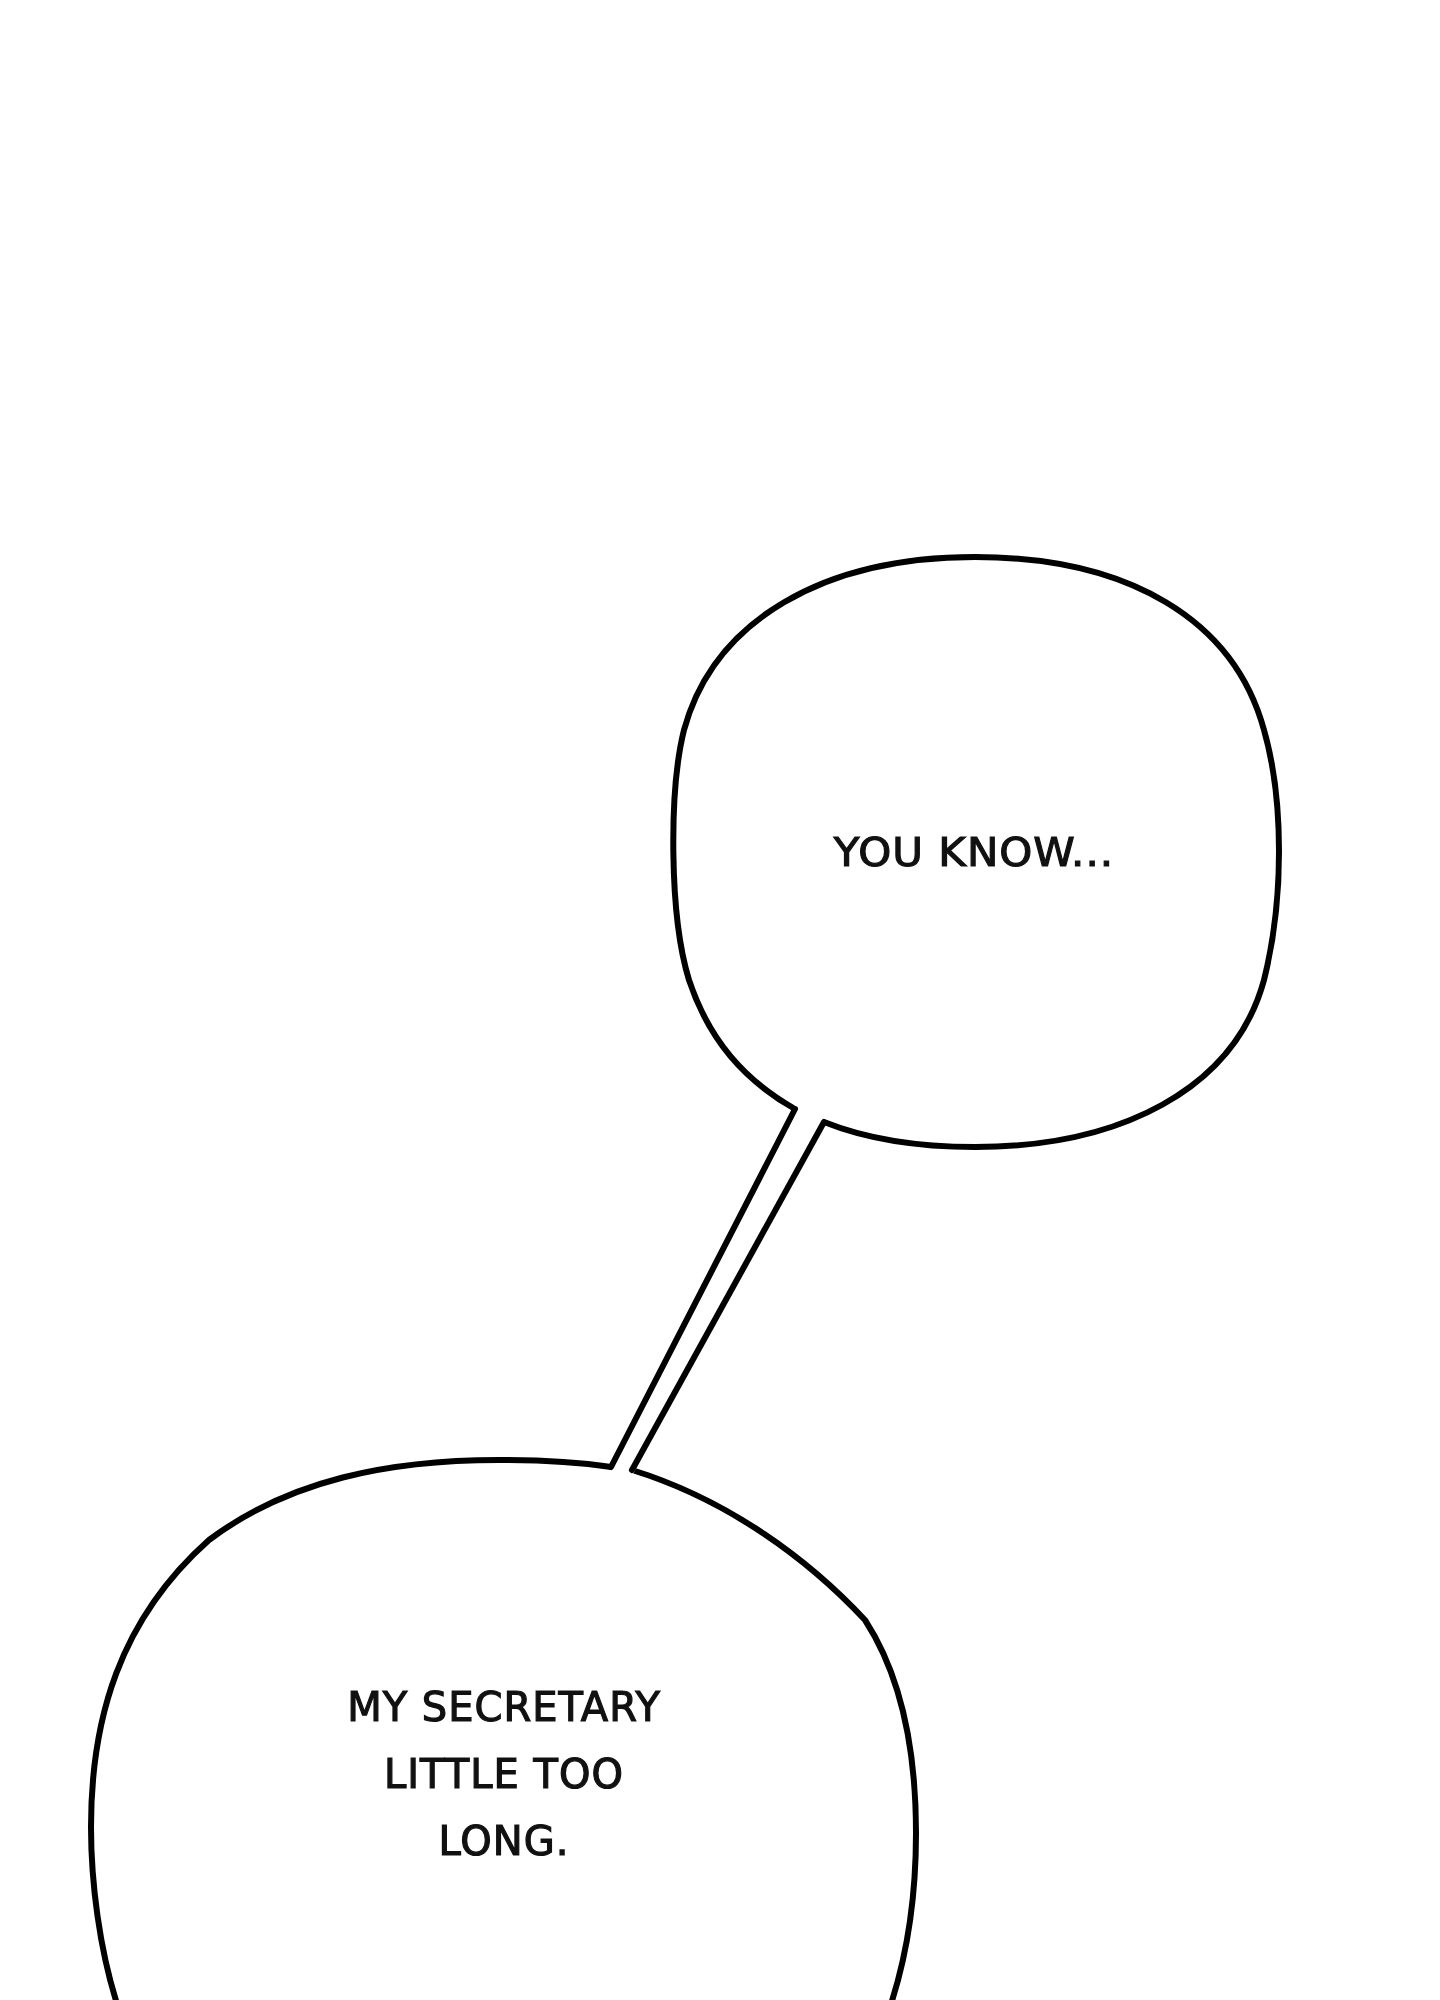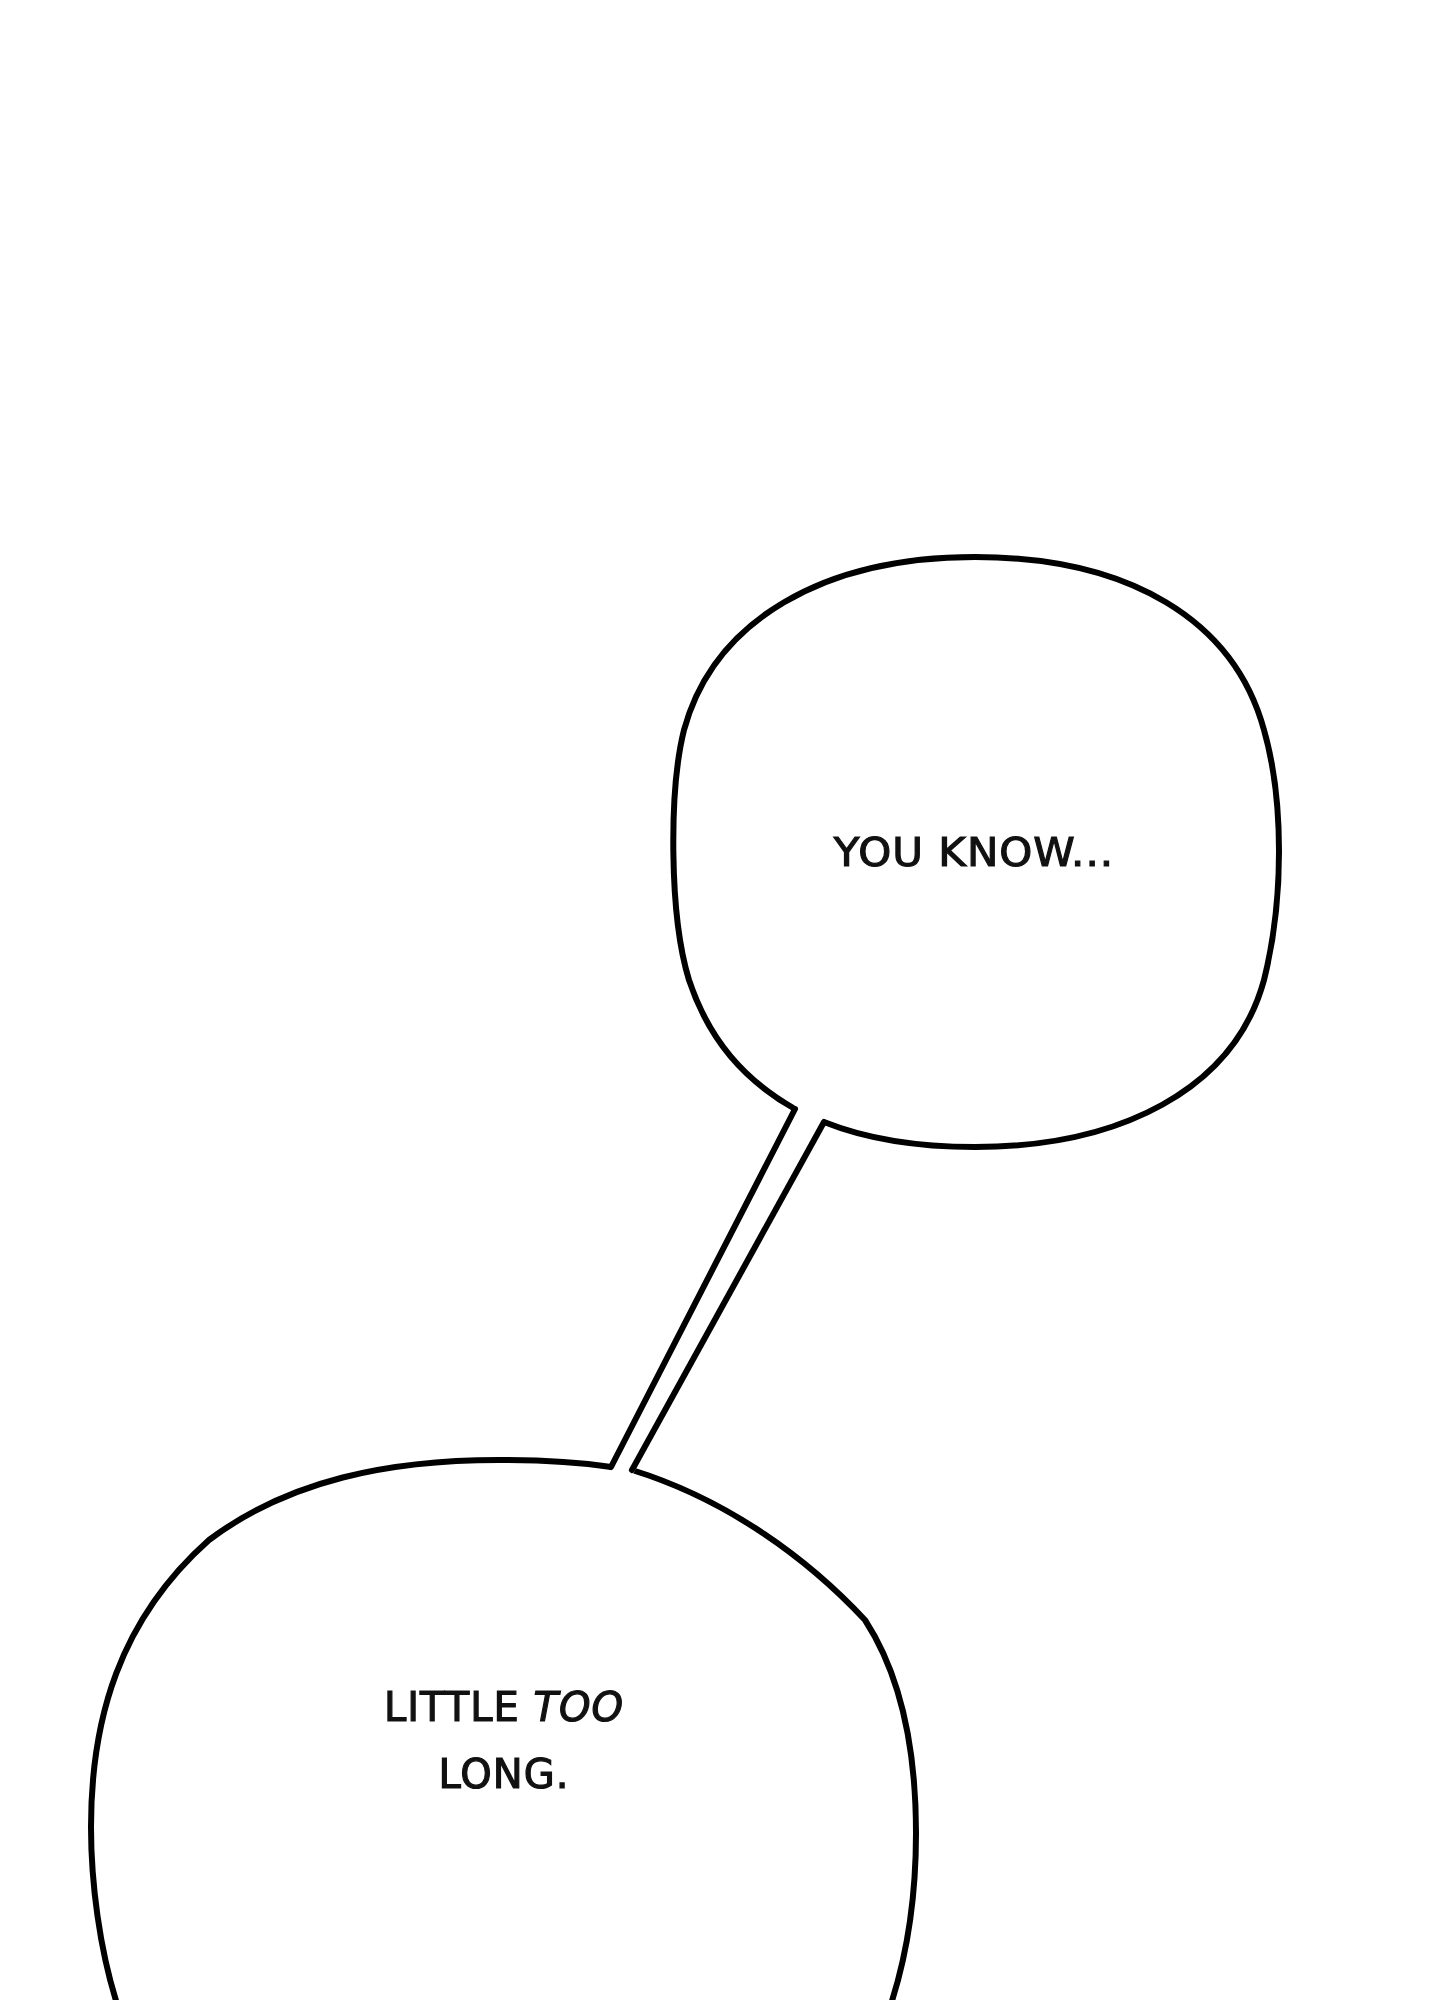--- a/index.html
+++ b/index.html
@@ -70,21 +70,20 @@
       font-size: 40px;
       line-height: 67px;
       font-weight: normal;
       -webkit-text-stroke: 1.2px #111111;
     }
     .text-lower .line {
       display: block;
       white-space: nowrap;
     }
     .text-lower .emph {
-      font-style: italic;
     }
   </style>
 </head>
 <body>
 
 <div class="panel">
 
   <svg class="bubbles" viewBox="0 0 1440 2000" xmlns="http://www.w3.org/2000/svg">
 
     <path class="bubble-path" d="M 966 557
@@ -108,17 +107,18 @@
          C 907 1900, 897 1960, 880 2010 Z"></path>
 
     <polygon class="tail-mask" points="786,1105 818,1118 623,1476 600,1472"></polygon>
     <line class="tail-line" x1="786" y1="1109" x2="602" y2="1467"></line>
     <line class="tail-line" x1="815" y1="1122" x2="623" y2="1470"></line>
   </svg>
 
   <div class="bubble-text text-upper">YOU KNOW...</div>
 
   <div class="bubble-text text-lower">
+    <span class="line">MY SECRETARY</span>
     <span class="line"><span>LITTLE </span><span class="emph">TOO</span></span>
     <span class="line">LONG.</span>
   </div>
 
 </div>
 
 </body></html>

